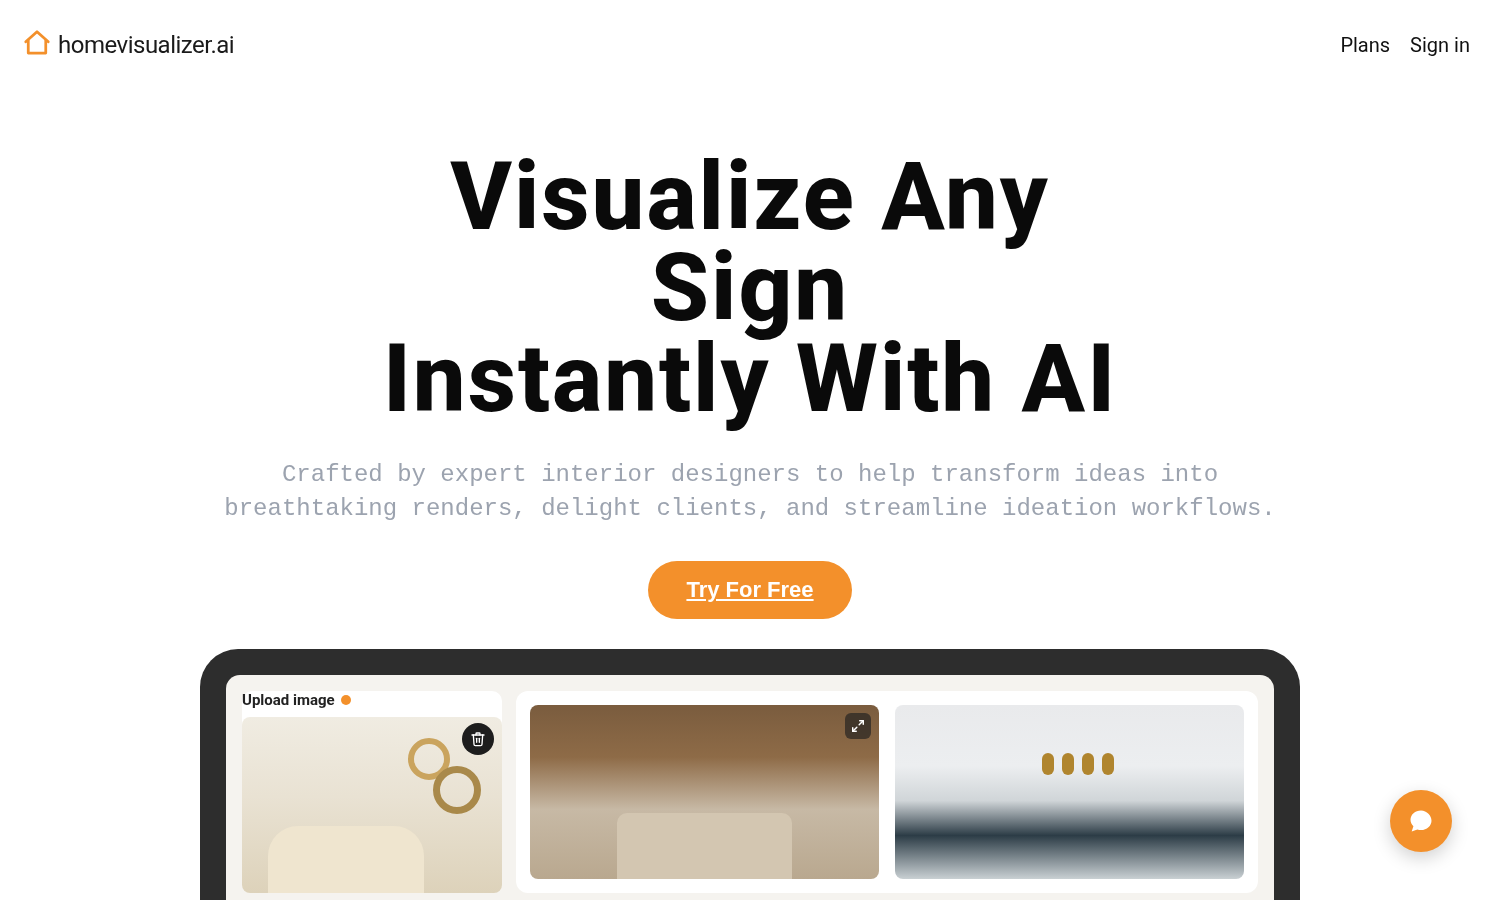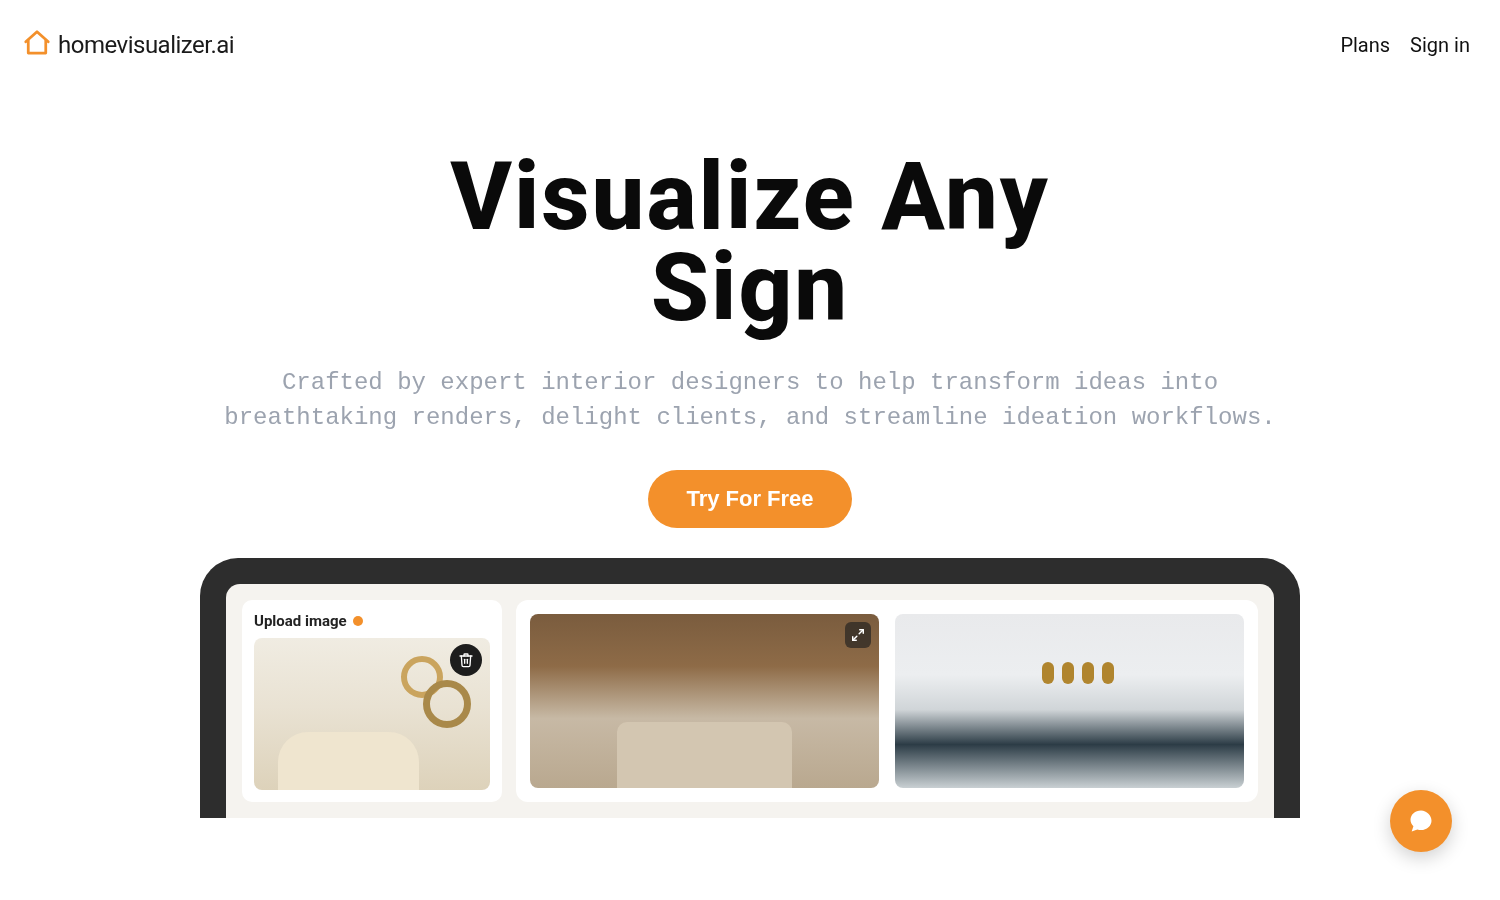--- a/index.html
+++ b/index.html
@@ -68,20 +68,21 @@
       display: inline-block;
       margin-top: 34px;
       background: #f3902b;
       color: #fff;
       font-size: 22px;
       font-weight: 700;
       padding: 16px 38px;
       border-radius: 999px;
       border: none;
       cursor: pointer;
+      text-decoration: underline;
     }
     .device-frame {
       width: 1100px;
       height: 260px;
       margin: 30px auto 0 auto;
       background: #2d2d2d;
       border-radius: 38px 38px 0 0;
       padding: 26px 26px 0 26px;
       position: relative;
     }
@@ -91,21 +92,20 @@
       height: 100%;
       border-radius: 14px 14px 0 0;
       padding: 16px;
       display: flex;
       gap: 14px;
     }
     .upload-card {
       background: #fff;
       border-radius: 10px;
       flex: 0 0 260px;
-      padding: 12px;
       display: flex;
       flex-direction: column;
     }
     .upload-head {
       display: flex;
       align-items: center;
       gap: 6px;
       font-size: 15px;
       font-weight: 700;
       color: #222;
@@ -251,20 +251,21 @@
   <nav class="nav">
     <a href="#">Plans</a>
     <a href="#">Sign in</a>
   </nav>
 </div>
 
 <div class="hero">
   <h1>
     <span>Visualize Any</span><br>
     <span>Sign</span><br>
+    <span>Instantly With AI</span>
   </h1>
   <p class="sub">
     <span>Crafted by expert interior designers to help transform ideas into</span><br>
     <span>breathtaking renders, delight clients, and streamline ideation workflows.</span>
   </p>
   <button class="cta">Try For Free</button>
 </div>
 
 <div class="device-frame">
   <div class="screen">

